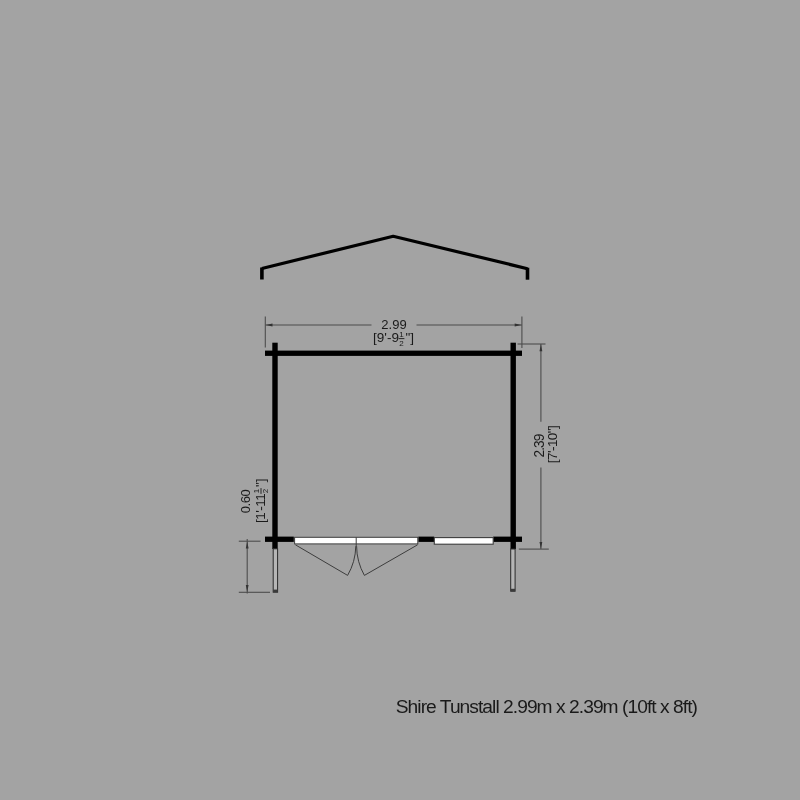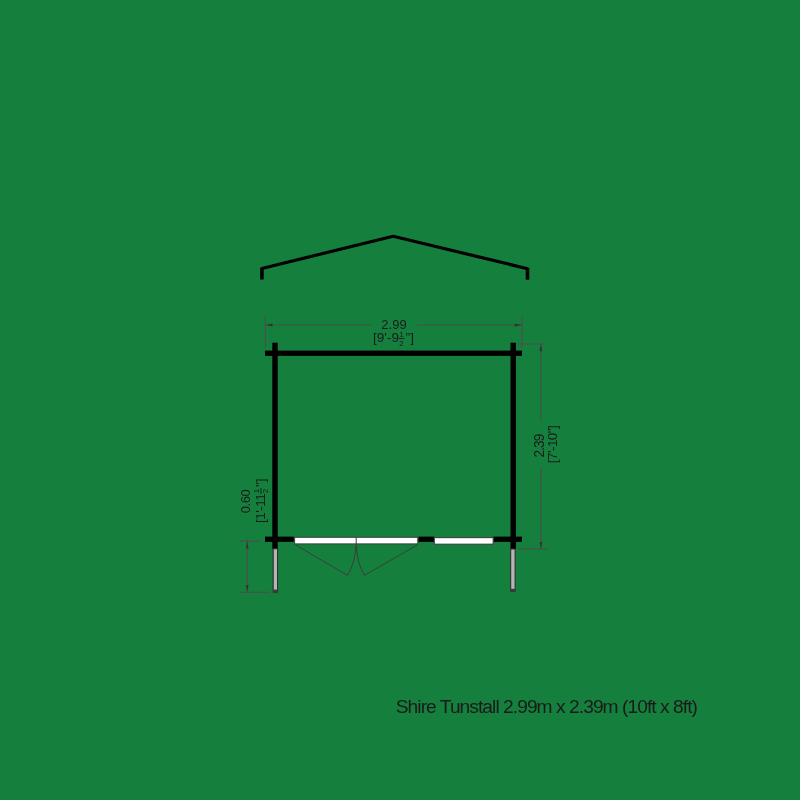--- a/index.html
+++ b/index.html
@@ -1,16 +1,16 @@
 <!DOCTYPE html>
 <html><head>
 <meta charset="utf-8">
 <style>
   html,body{margin:0;padding:0;background:#ffffff;}
-  .page{width:800px;height:800px;position:relative;background:#15803d;overflow:hidden;}
+  .page{width:800px;height:800px;position:relative;background:#a3a3a3;overflow:hidden;}
   svg{position:absolute;left:0;top:0;}
   text{font-family:"Liberation Sans",sans-serif;fill:#1a1a1a;}
 </style>
 </head>
 <body>
 <div class="page">
 <svg width="800" height="800" viewBox="0 0 800 800">
 
   <g stroke="#000" fill="none">
     <polyline points="261.9,268.5 393.2,236.2 527.5,268.7" stroke-width="3.2" stroke-linejoin="bevel"></polyline>

